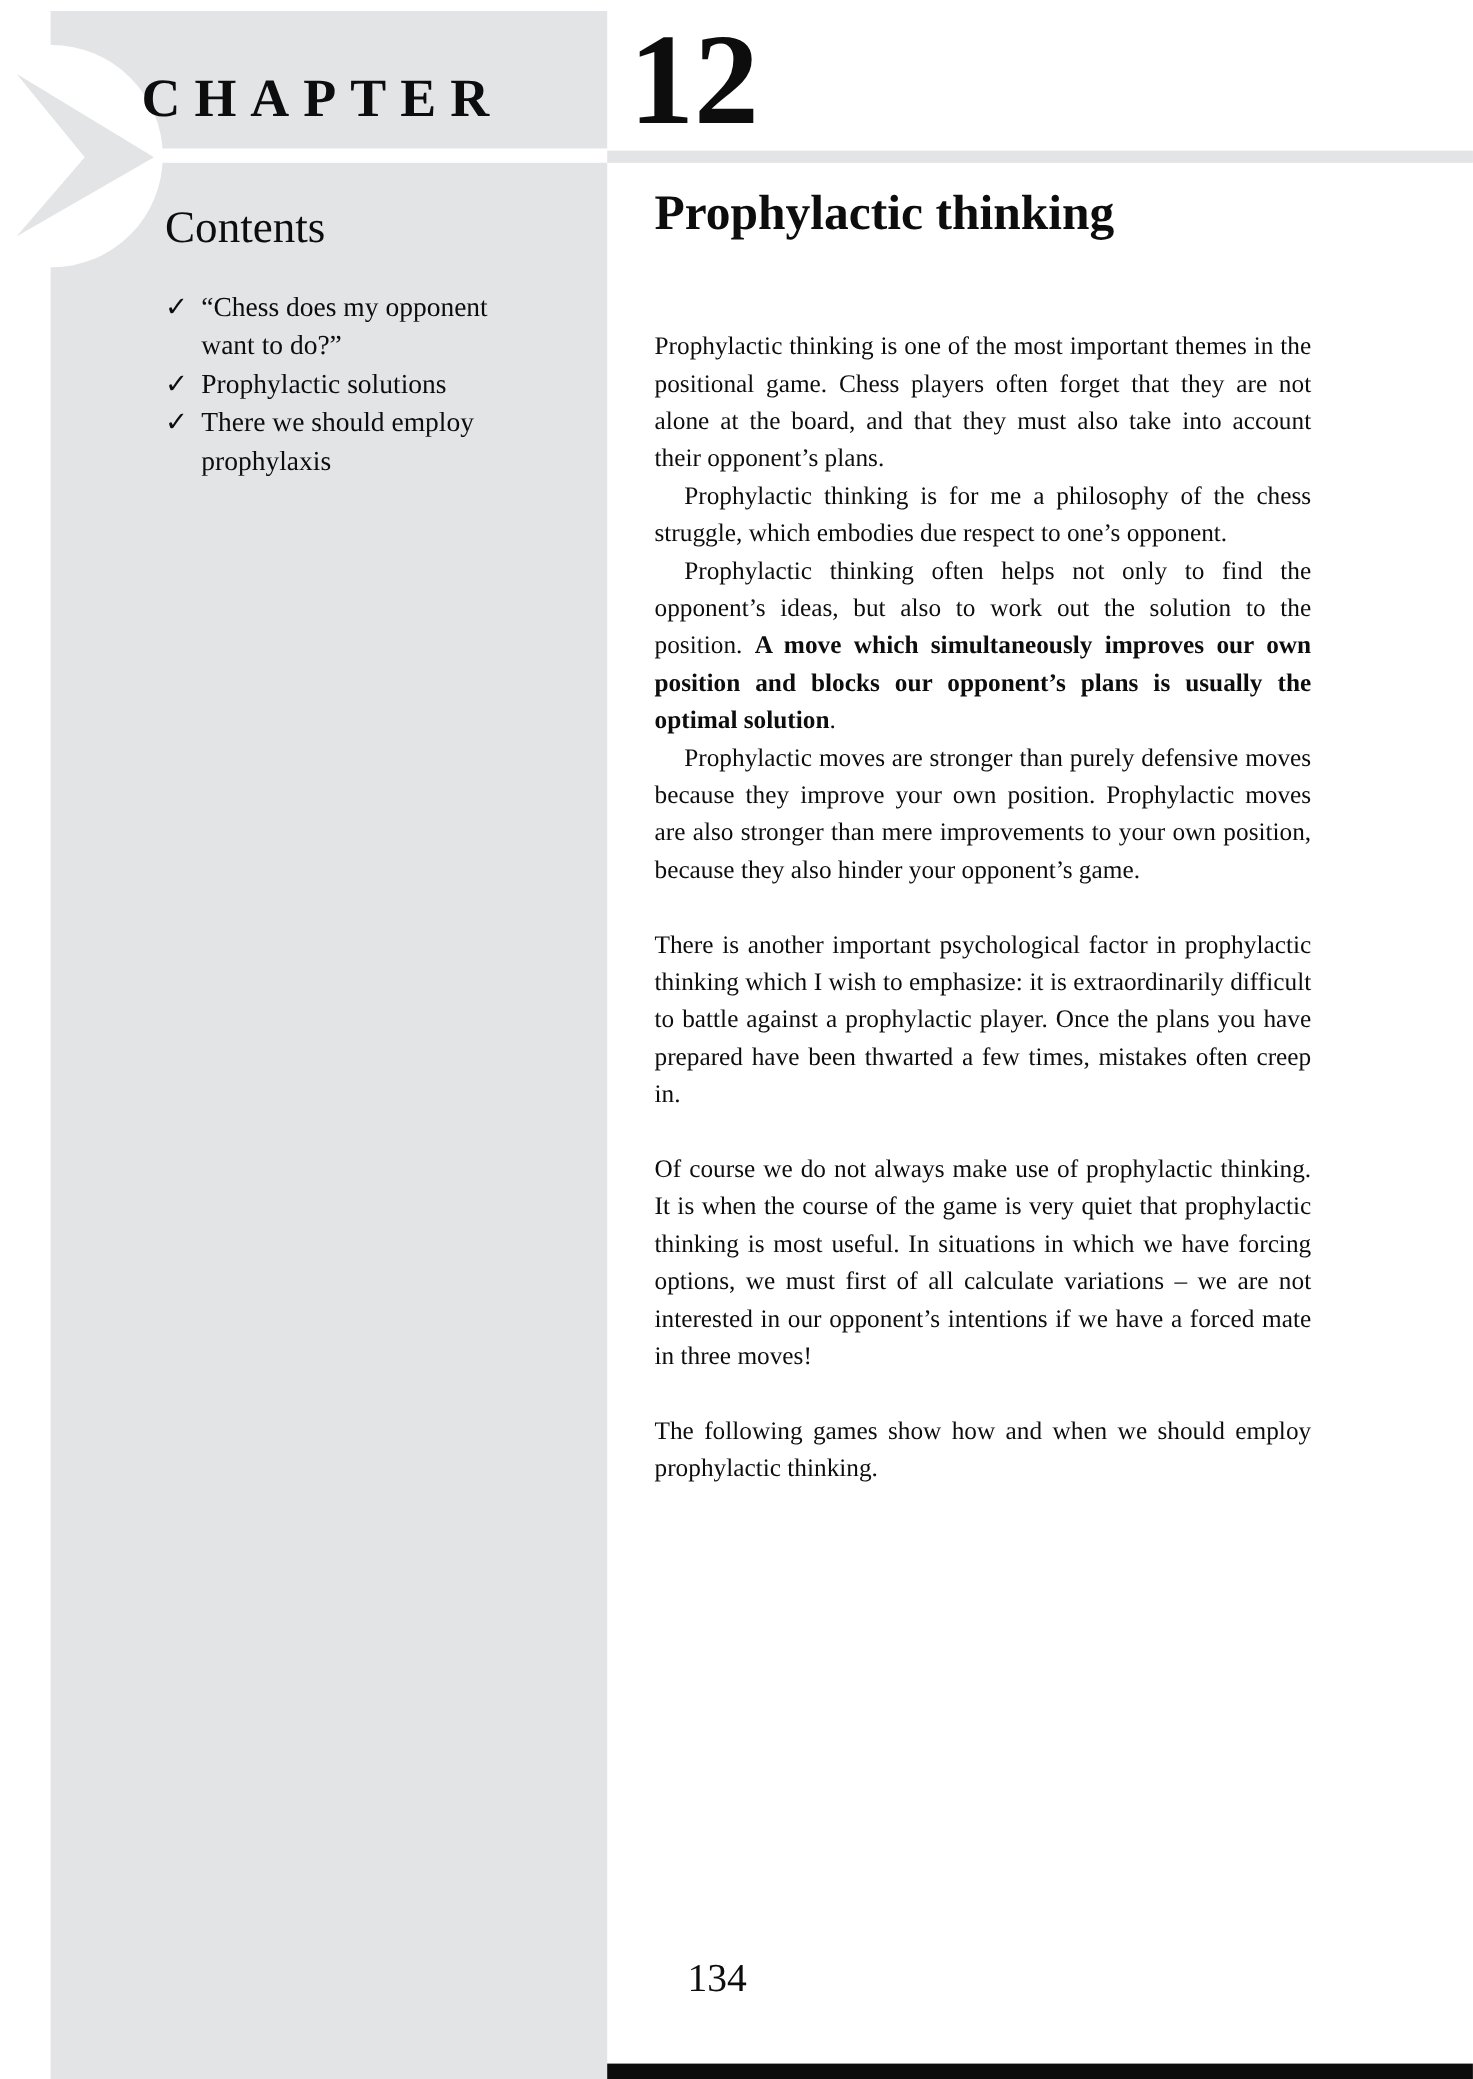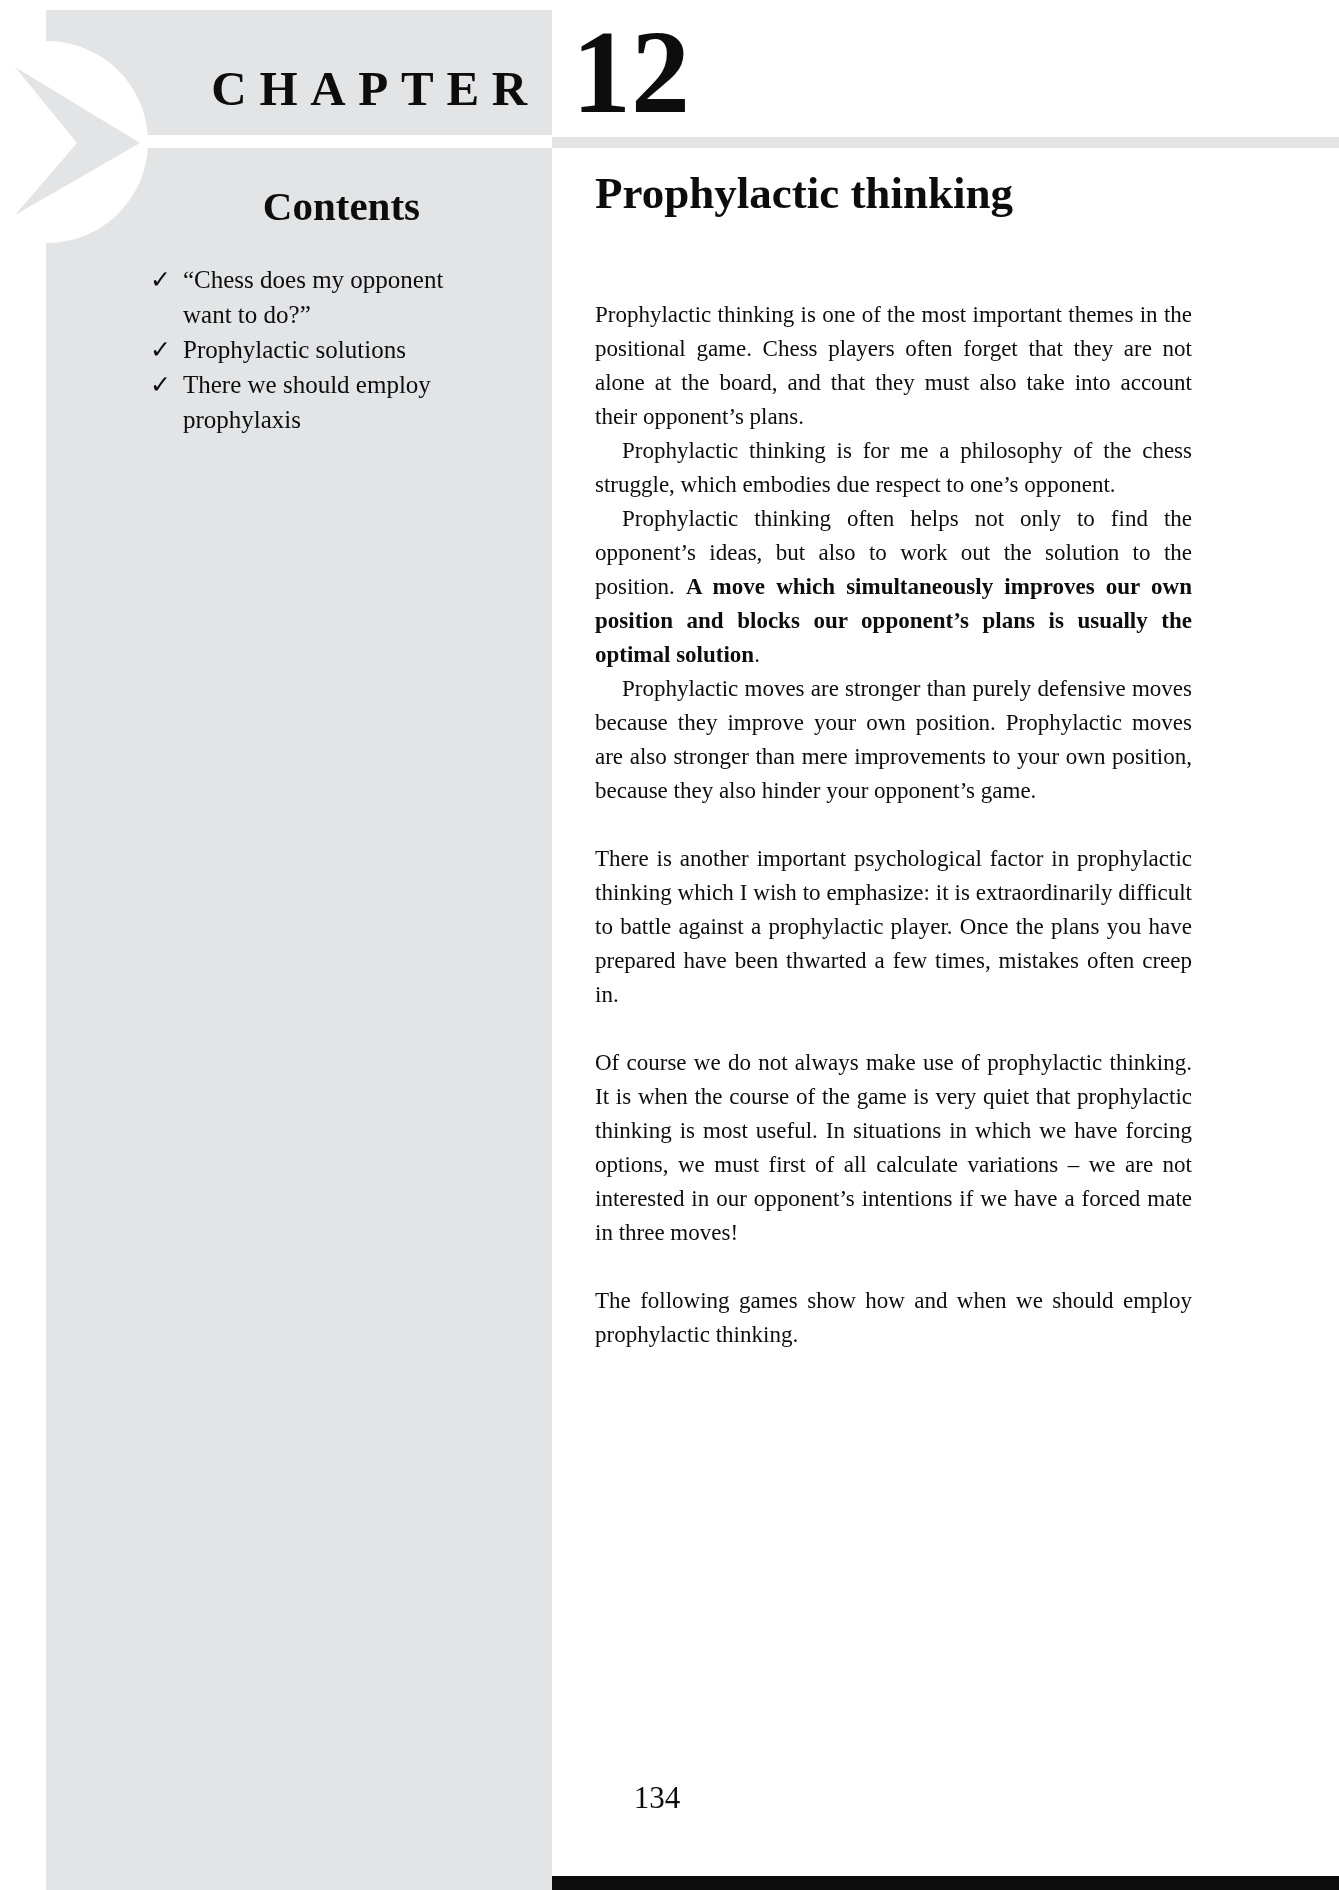--- a/index.html
+++ b/index.html
@@ -9,39 +9,39 @@
   }
   
   .gray-col{position:absolute;left:46px;top:10px;width:506px;height:1880px;}
   .white-band{position:absolute;left:46px;top:135px;width:506px;height:13px;background:#ffffff;z-index:2;}
   .gray-rule{position:absolute;left:552px;top:137px;width:787px;height:11px;z-index:2;}
   
   .arrow-circle{position:absolute;left:-54px;top:41px;width:202px;height:202px;border-radius:50%;background:#ffffff;z-index:3;}
   .arrow-chevron{position:absolute;left:13px;top:60px;width:130px;height:158px;z-index:4;
     clip-path:polygon(2px 7px,127px 83px,2px 155px,64px 83px);}
   
-  .chapter-label{position:absolute;left:46px;top:64px;width:494px;text-align:right;
+  .chapter-label{position:absolute;left:46px;top:64px;width:494px;text-align:center;
     font-size:49px;line-height:49px;font-weight:bold;letter-spacing:0.26em;z-index:5;white-space:nowrap;}
   .chapter-number{position:absolute;left:572px;top:14px;font-size:118px;line-height:1;
     font-weight:bold;z-index:5;}
   
-  .contents-title{position:absolute;left:150px;top:184px;width:270px;text-align:right;
-    font-size:41px;line-height:44px;font-weight:bold;z-index:5;}
+  .contents-title{position:absolute;left:150px;top:184px;width:270px;text-align:left;
+    font-size:41px;line-height:44px;font-weight:normal;z-index:5;}
   .contents-list{position:absolute;left:150px;top:262px;width:300px;z-index:5;font-size:25px;line-height:35px;}
   .check-item{position:relative;padding-left:33px;width:272px;}
   .check-icon{position:absolute;left:0;top:0;font-size:25px;}
   
   .article{position:absolute;left:595px;top:168px;width:597px;z-index:5;}
   .article h1{margin:0 0 80px 0;font-size:45px;line-height:50px;font-weight:bold;letter-spacing:0;}
   .article p{margin:0;font-size:23px;line-height:34px;text-align:justify;}
   .article p.indent{text-indent:27px;}
   .article p.gap{margin-top:34px;}
   
-  .page-number{position:absolute;left:625px;top:1782px;width:64px;text-align:center;
-    font-size:31px;line-height:32px;z-index:5;}
+  .page-number{position:absolute;left:625px;top:1782px;width:64px;
+    font-size:36px;line-height:32px;z-index:5;}
   .footer-bar{position:absolute;left:552px;top:1876px;width:787px;height:14px;z-index:5;}
 </style>
 </head>
 <body>
 
 <div class="page" style="color: rgb(13, 13, 13);">
 
   <div class="gray-col gray-fill" style="background: rgb(227, 228, 230);"></div>
   <div class="white-band"></div>
   <div class="gray-rule gray-fill" style="background: rgb(227, 228, 230);"></div>

